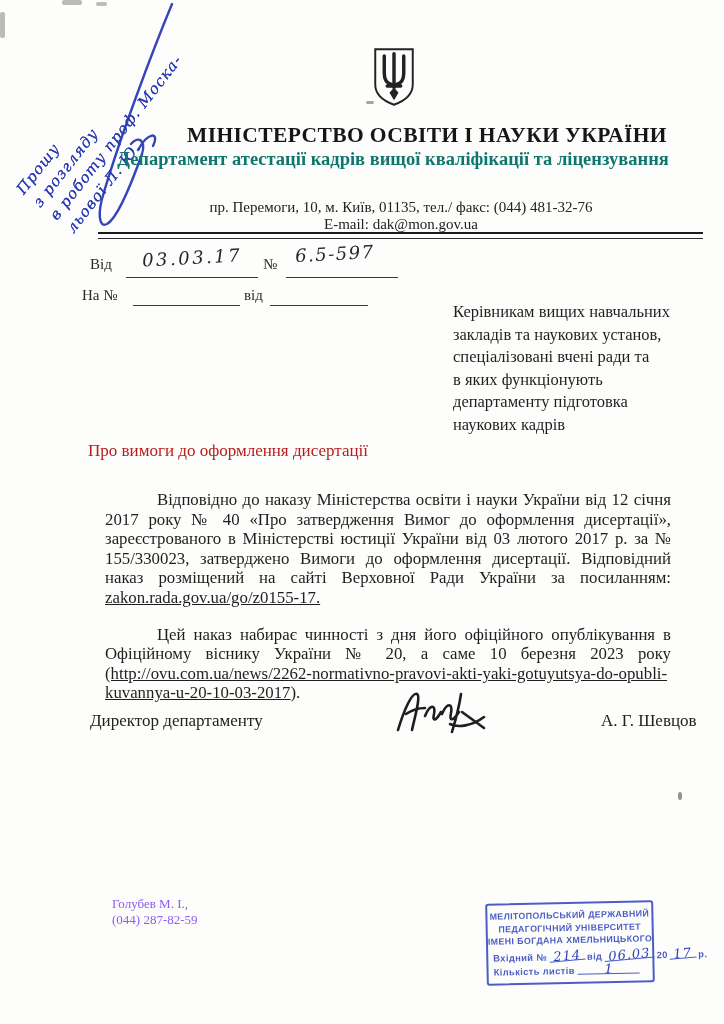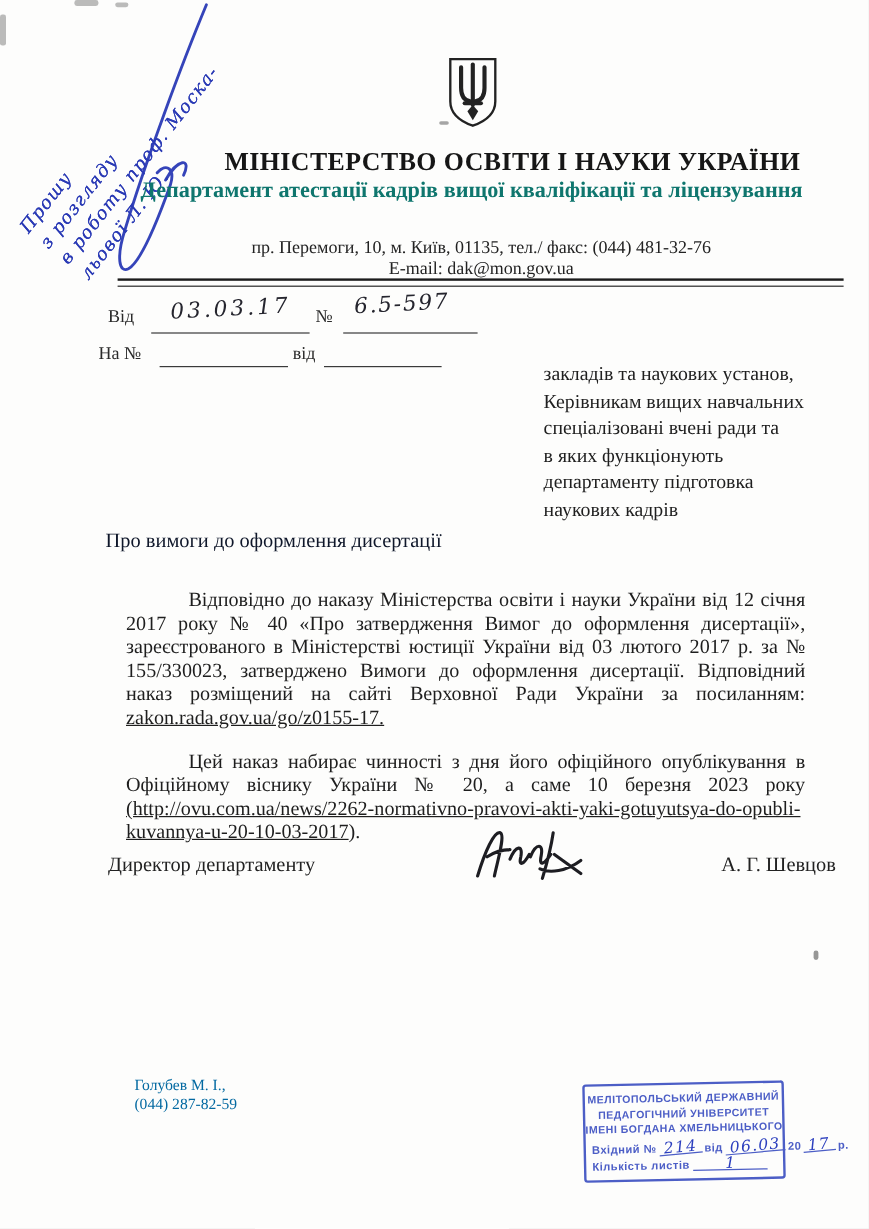--- a/index.html
+++ b/index.html
@@ -33,30 +33,30 @@
   }
   
   .ref-label{position:absolute;font-size:15px;color:#2a2a2a;}
   .ref-line{position:absolute;border-bottom:1.2px solid #3a3a3a;height:1px;}
   .hw{font-family:"DejaVu Serif",serif;font-style:italic;color:#25252e;white-space:nowrap;}
   #hw-date{position:absolute;left:142px;top:247px;font-size:18px;letter-spacing:2.5px;transform:rotate(-3deg);}
   #hw-number{position:absolute;left:295px;top:243px;font-size:18px;letter-spacing:1.5px;transform:rotate(-3deg);}
   
   #recipient{position:absolute;left:453px;top:301px;width:250px;font-size:16.5px;line-height:22.5px;color:#1f1f1f;}
   
-  #subject{position:absolute;left:88px;top:441px;font-size:17px;color:#0f172a;}
+  #subject{position:absolute;left:88px;top:441px;font-size:17px;color:#b91c1c;}
   #body-text{position:absolute;left:88px;top:473px;width:600px;font-size:16.8px;line-height:19.6px;text-align:justify;color:#1e1e1e;}
   #body-text p{margin:17px;text-indent:52px;}
   .u{text-decoration:underline;}
   
   #sig-title{position:absolute;left:90px;top:711px;font-size:17px;}
   #sig-name{position:absolute;left:601px;top:711px;font-size:17px;}
   #sig-scribble{position:absolute;left:392px;top:684px;}
   
-  #contact{position:absolute;left:112px;top:896px;font-size:13px;line-height:16px;color:#0369a1;}
+  #contact{position:absolute;left:112px;top:896px;font-size:13px;line-height:16px;color:#8b5cf6;}
   
   #stamp{
     position:absolute;left:486px;top:902px;width:168px;height:82px;
     border:2.5px solid #4c5ec6;border-radius:3px;transform:rotate(-1.2deg);
     color:#4c5ec6;font-family:"Liberation Sans",sans-serif;font-weight:bold;
     font-size:8.8px;letter-spacing:.4px;line-height:12.5px;text-align:center;
     padding-top:5px;box-sizing:border-box;
   }
   .stamp-row{white-space:nowrap;}
   #stamp .entry{text-align:left;padding-left:5px;margin-top:4px;font-size:9.3px;}
@@ -114,22 +114,22 @@
   <div class="ref-label" style="left:263px;top:256px;">№</div>
   <div class="ref-line" style="left:286px;top:276px;width:112px;"></div>
   <div class="hw" id="hw-number">6.5-597</div>
 
   <div class="ref-label" style="left:82px;top:287px;">На №</div>
   <div class="ref-line" style="left:133px;top:304px;width:107px;"></div>
   <div class="ref-label" style="left:244px;top:287px;">від</div>
   <div class="ref-line" style="left:270px;top:304px;width:98px;"></div>
 
   <div id="recipient">
+    <div>Керівникам вищих навчальних</div>
     <div>закладів та наукових установ,</div>
-    <div>Керівникам вищих навчальних</div>
     <div>спеціалізовані вчені ради та</div>
     <div>в яких функціонують</div>
     <div>департаменту підготовка</div>
     <div>наукових кадрів</div>
   </div>
 
   <div id="subject">Про вимоги до оформлення дисертації</div>
 
   <div id="body-text">
     <p><span>Відповідно до наказу Міністерства освіти і науки України від 12 січня 2017 року № 40 «Про затвердження Вимог до оформлення дисертації», зареєстрованого в Міністерстві юстиції України від 03 лютого 2017 р. за № 155/330023, затверджено Вимоги до оформлення дисертації. Відповідний наказ розміщений на сайті Верховної Ради України за посиланням:</span> <span class="u">zakon.rada.gov.ua/go/z0155-17.</span></p>

